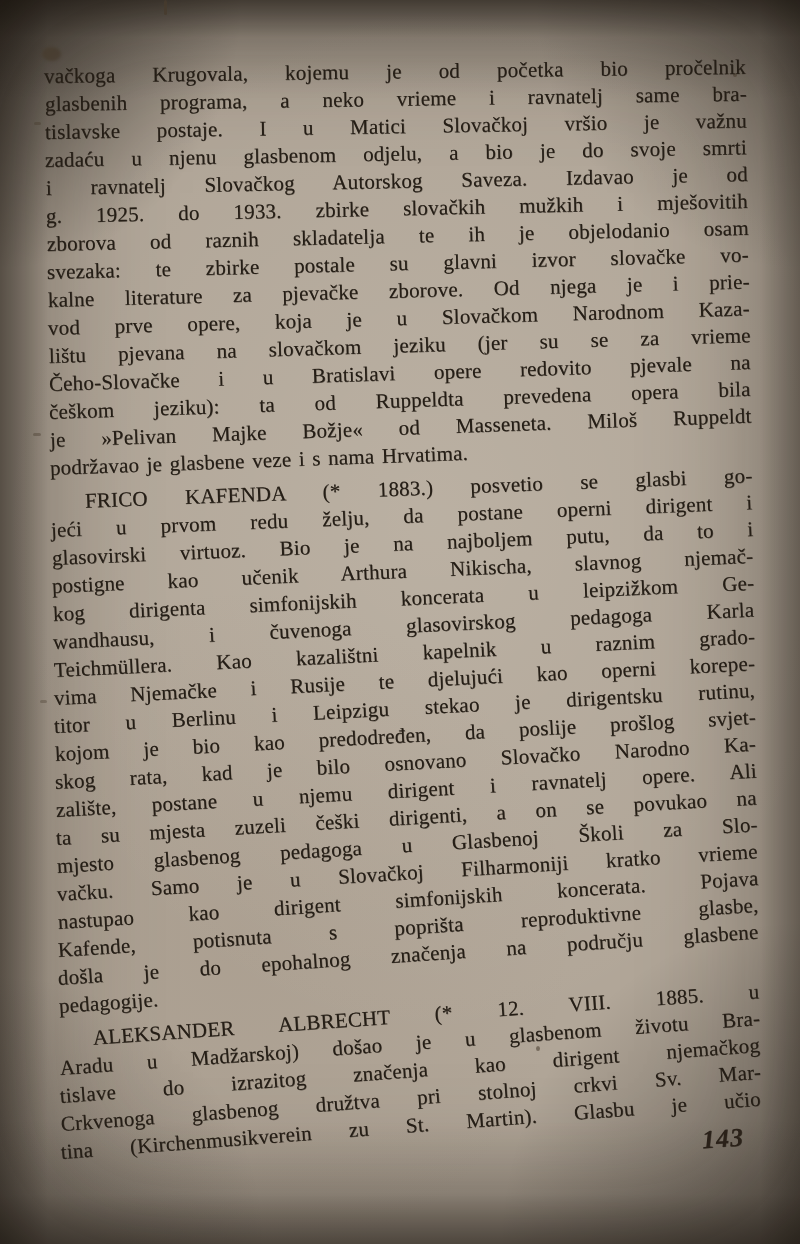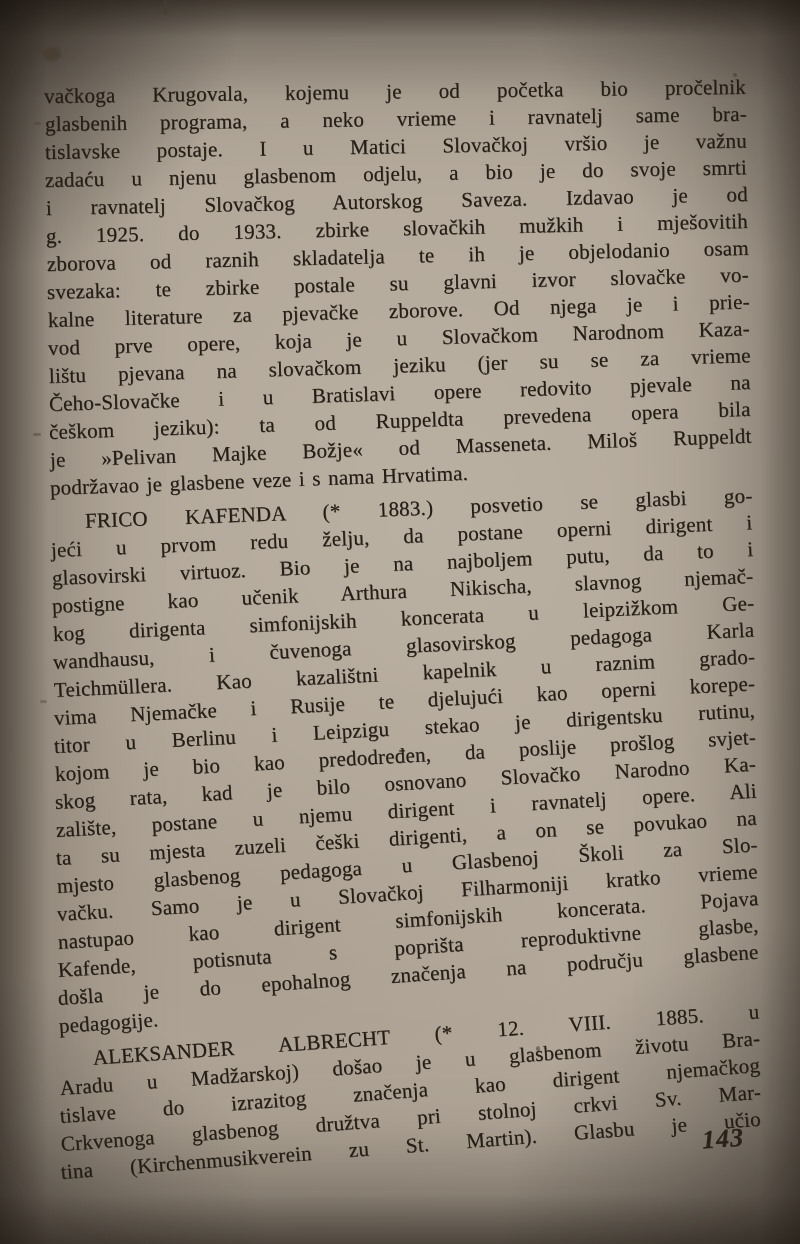--- a/index.html
+++ b/index.html
@@ -20,21 +20,20 @@
       radial-gradient(52% 36% at 100% 100%, rgba(14,11,8,0.40), rgba(0,0,0,0) 72%),
       radial-gradient(46% 30% at 0% 100%, rgba(14,11,8,0.30), rgba(0,0,0,0) 72%);
     box-shadow: inset 0 0 140px 25px rgba(26,20,14,0.45);
     font-family:"Liberation Serif","DejaVu Serif",serif;
   }
   .text-block{
     position:absolute;
     left:44px; top:62px;
     width:712px;
     color:#251e16;
-    margin-top:20px;
   }
   .para + .para{ margin-top:6px; }
   .line{
     width:702px;
     font-size:21px;
     line-height:28px;
     letter-spacing:0.2px;
     word-spacing:2px;
     text-align:justify;
     text-align-last:justify;

